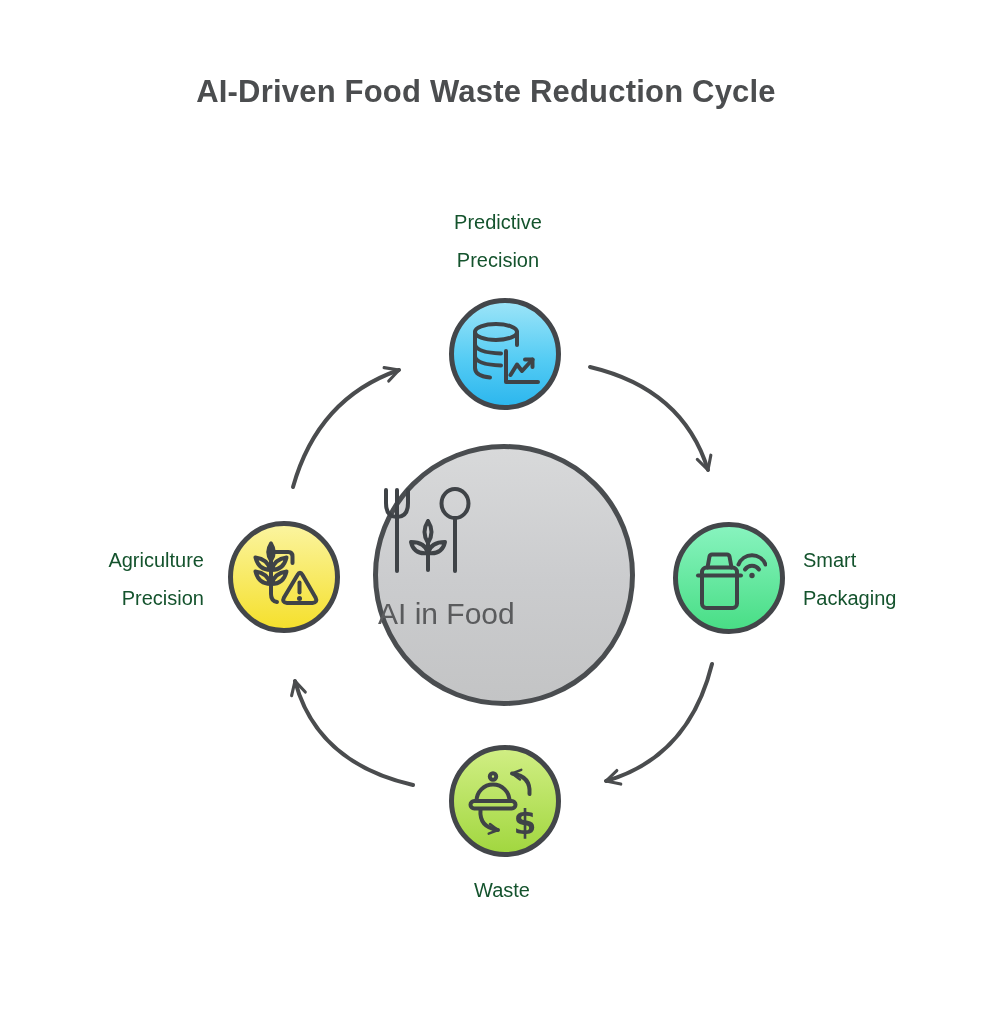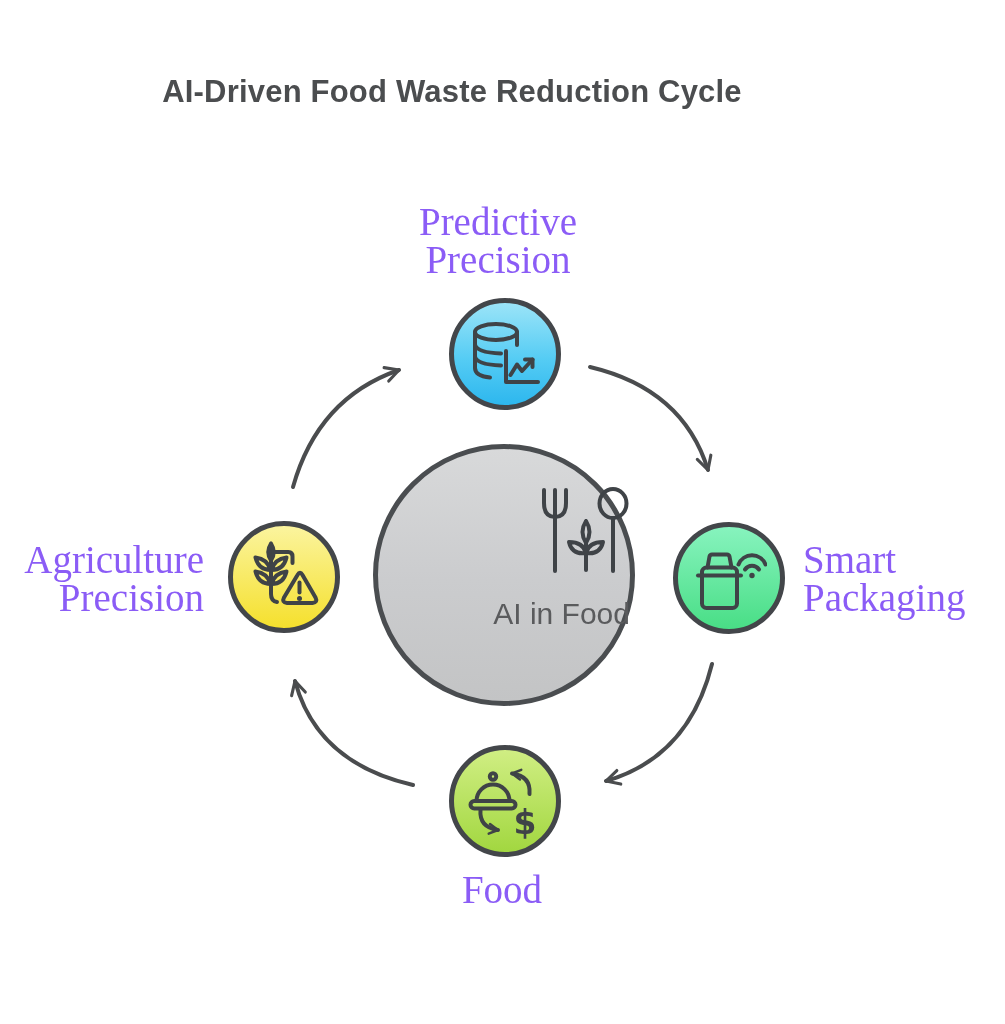--- a/index.html
+++ b/index.html
@@ -2,47 +2,47 @@
 <html><head>
 <meta charset="utf-8">
 <style>
   html,body{margin:0;padding:0;background:#ffffff;}
   .canvas{
     position:relative;width:1005px;height:1024px;background:#ffffff;overflow:hidden;
     font-family:"Liberation Sans","DejaVu Sans",sans-serif;
   }
   .title{
     position:absolute;left:0;top:74px;width:904px;text-align:center;
-    font-size:31px;font-weight:700;color:#4b4d4f;letter-spacing:.2px;
+    font-size:31px;font-weight:700;color:#4b4d4f;letter-spacing:.2px;padding-left:34px;
   }
   .arrows-layer{position:absolute;left:0;top:0;pointer-events:none;}
   .flow{fill:none;stroke:#4a4c4e;stroke-width:4;stroke-linecap:round;}
 
   .center-circle{
     position:absolute;left:373px;top:444px;width:262px;height:262px;border-radius:50%;
     box-sizing:border-box;border:5px solid #4a4d50;
     background:linear-gradient(180deg,#d8d9da 0%,#cbccce 52%,#c3c4c5 100%);
-    display:flex;flex-direction:column;align-items:flex-end;
+    display:flex;flex-direction:column;align-items:flex-start;
   }
   .center-icon{margin-top:38px;}
   .center-label{
     margin-top:20px;text-align:center;font-size:30px;line-height:38px;color:#5a5b5d;
   }
 
   .node{
     position:absolute;width:112px;height:112px;border-radius:50%;box-sizing:border-box;
     border:5px solid #43464a;display:flex;align-items:center;justify-content:center;
   }
   .node--blue  {left:449px;top:298px;background:linear-gradient(180deg,#9be4f8 0%,#55ccf4 55%,#2db7ee 100%);}
   .node--green {left:673px;top:522px;background:linear-gradient(180deg,#87f3be 0%,#49de86 100%);}
   .node--lime  {left:449px;top:745px;background:linear-gradient(180deg,#d0ee83 0%,#a2d740 100%);}
   .node--yellow{left:228px;top:521px;background:linear-gradient(180deg,#fbf49e 0%,#f5e02d 100%);}
 
   .node-label{
-    position:absolute;font-size:39px;line-height:38px;color:#8b5cf6;font-family:Liberation Serif, serif;
+    position:absolute;font-size:20px;line-height:38px;color:#14532d;
   }
   .label-top   {left:348px;top:203px;width:300px;text-align:center;}
   .label-right {left:803px;top:541px;width:230px;text-align:left;}
   .label-left  {left:0px;  top:541px;width:204px;text-align:right;}
   .label-bottom{left:352px;top:871px;width:300px;text-align:center;}
 
   .icon-stroke{fill:none;stroke:#3f4347;stroke-width:4;stroke-linecap:round;stroke-linejoin:round;}
 </style>
 </head>
 <body>
@@ -127,21 +127,21 @@
         <circle cx="26" cy="13.5" r="3.2"></circle>
         <path d="M9.5 38 A16.5 16.5 0 0 1 42.5 38"></path>
         <rect x="3.5" y="38" width="45" height="7.5" rx="3.75"></rect>
         <path d="M62.5 31 Q64 13 45 10.5" marker-end="url(#iconArrowhead)"></path>
         <path d="M13.5 46.5 Q12 64.5 31 67" marker-end="url(#iconArrowhead)"></path>
       </g>
       <text x="58" y="71" font-size="33" font-weight="700" text-anchor="middle" fill="#3f4347" font-family="&quot;DejaVu Sans&quot;,&quot;Liberation Sans&quot;,sans-serif">$</text>
     </svg>
   </div>
   <div class="node-label label-bottom">
-    <div>Food</div>
+    <div>Waste</div>
   </div>
 
   <div class="node node--yellow">
     <svg width="76" height="76" viewBox="0 0 76 76">
       <g class="icon-stroke">
         <path d="M25 9 V55 Q25 62 31 63"></path>
         <path d="M25 4.5 Q19.5 13 25 21.5 Q30.5 13 25 4.5"></path>
         <path d="M24.5 31 Q12.5 31 9.5 18.5 Q21.5 20 24.5 31"></path>
         <path d="M25.5 31 Q37.5 31 40.5 18.5 Q28.5 20 25.5 31"></path>
         <path d="M24.5 45 Q12.5 45 9.5 32.5 Q21.5 34 24.5 45"></path>

